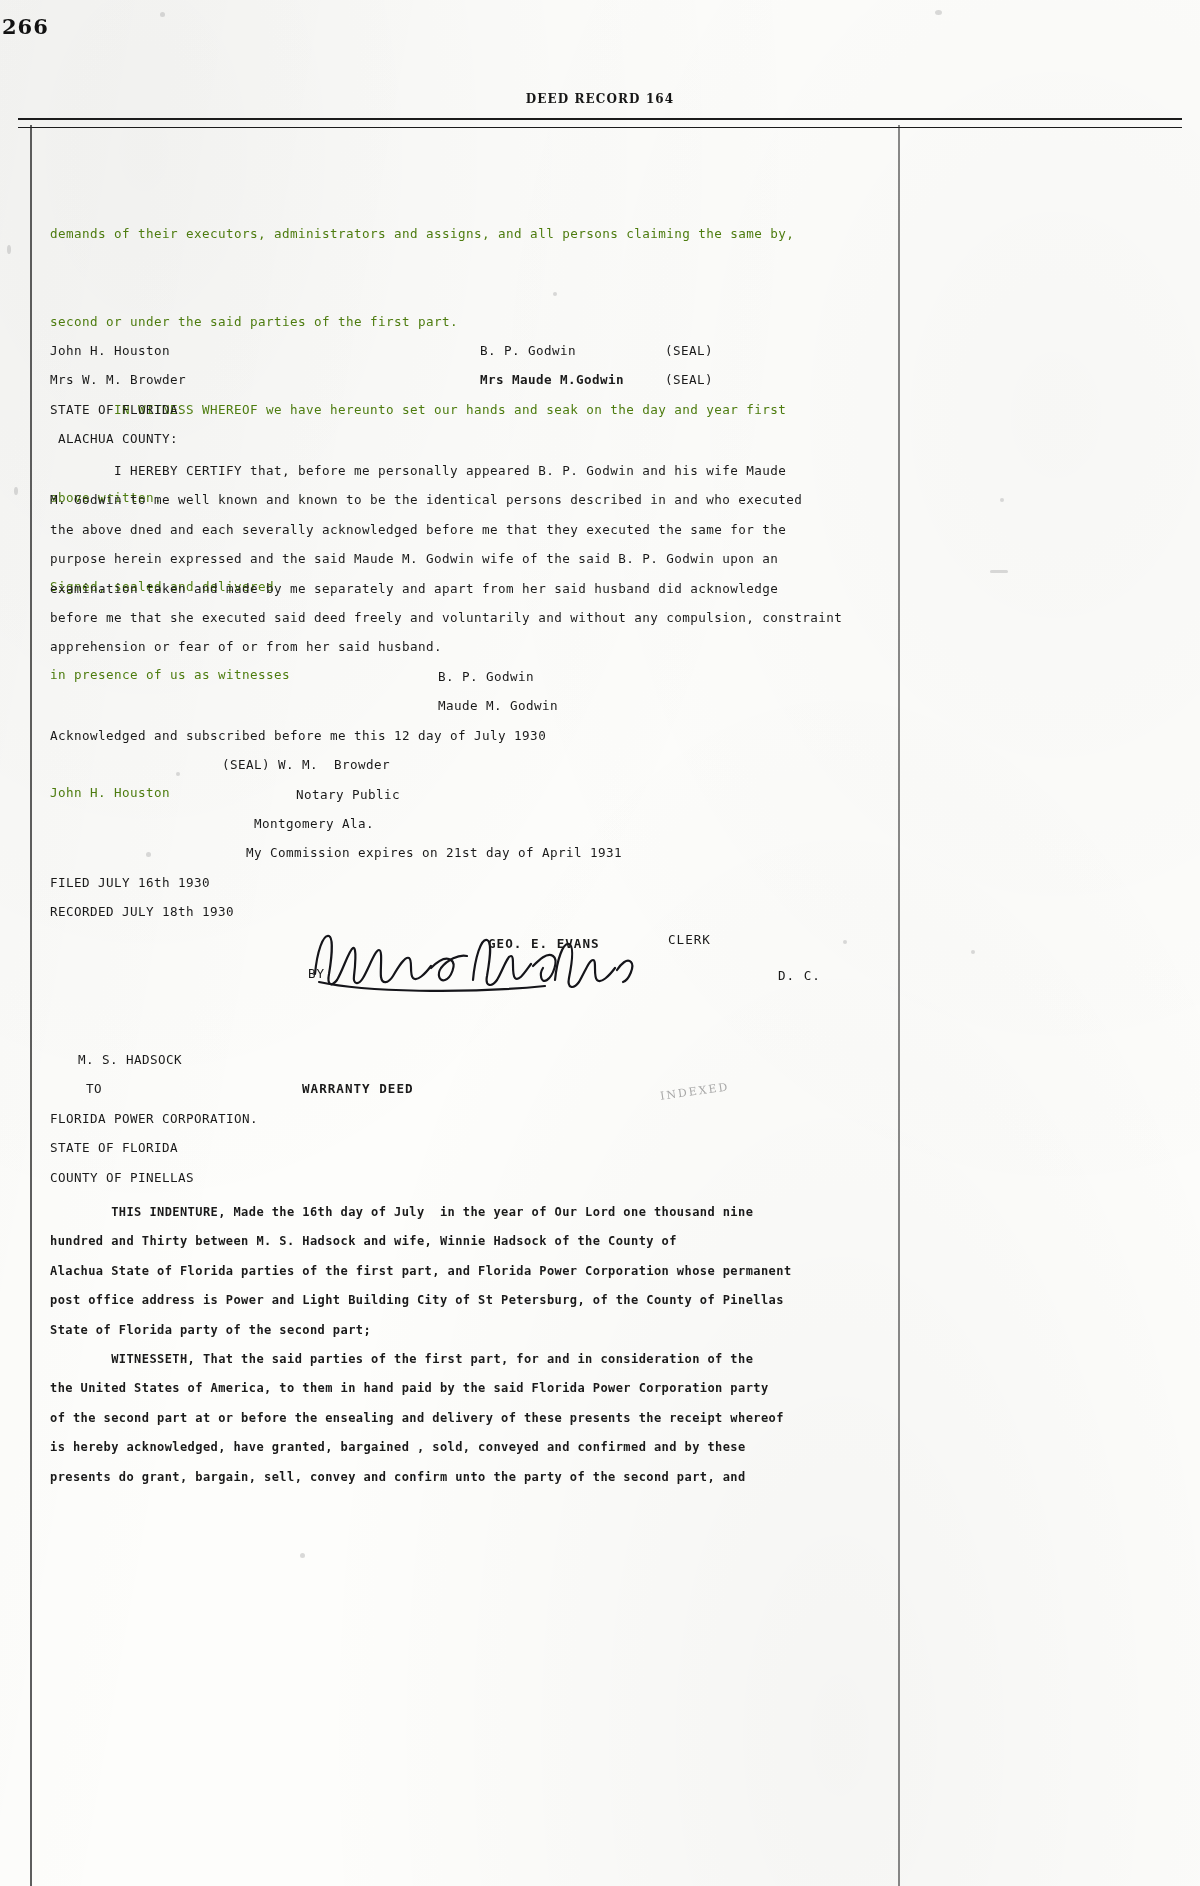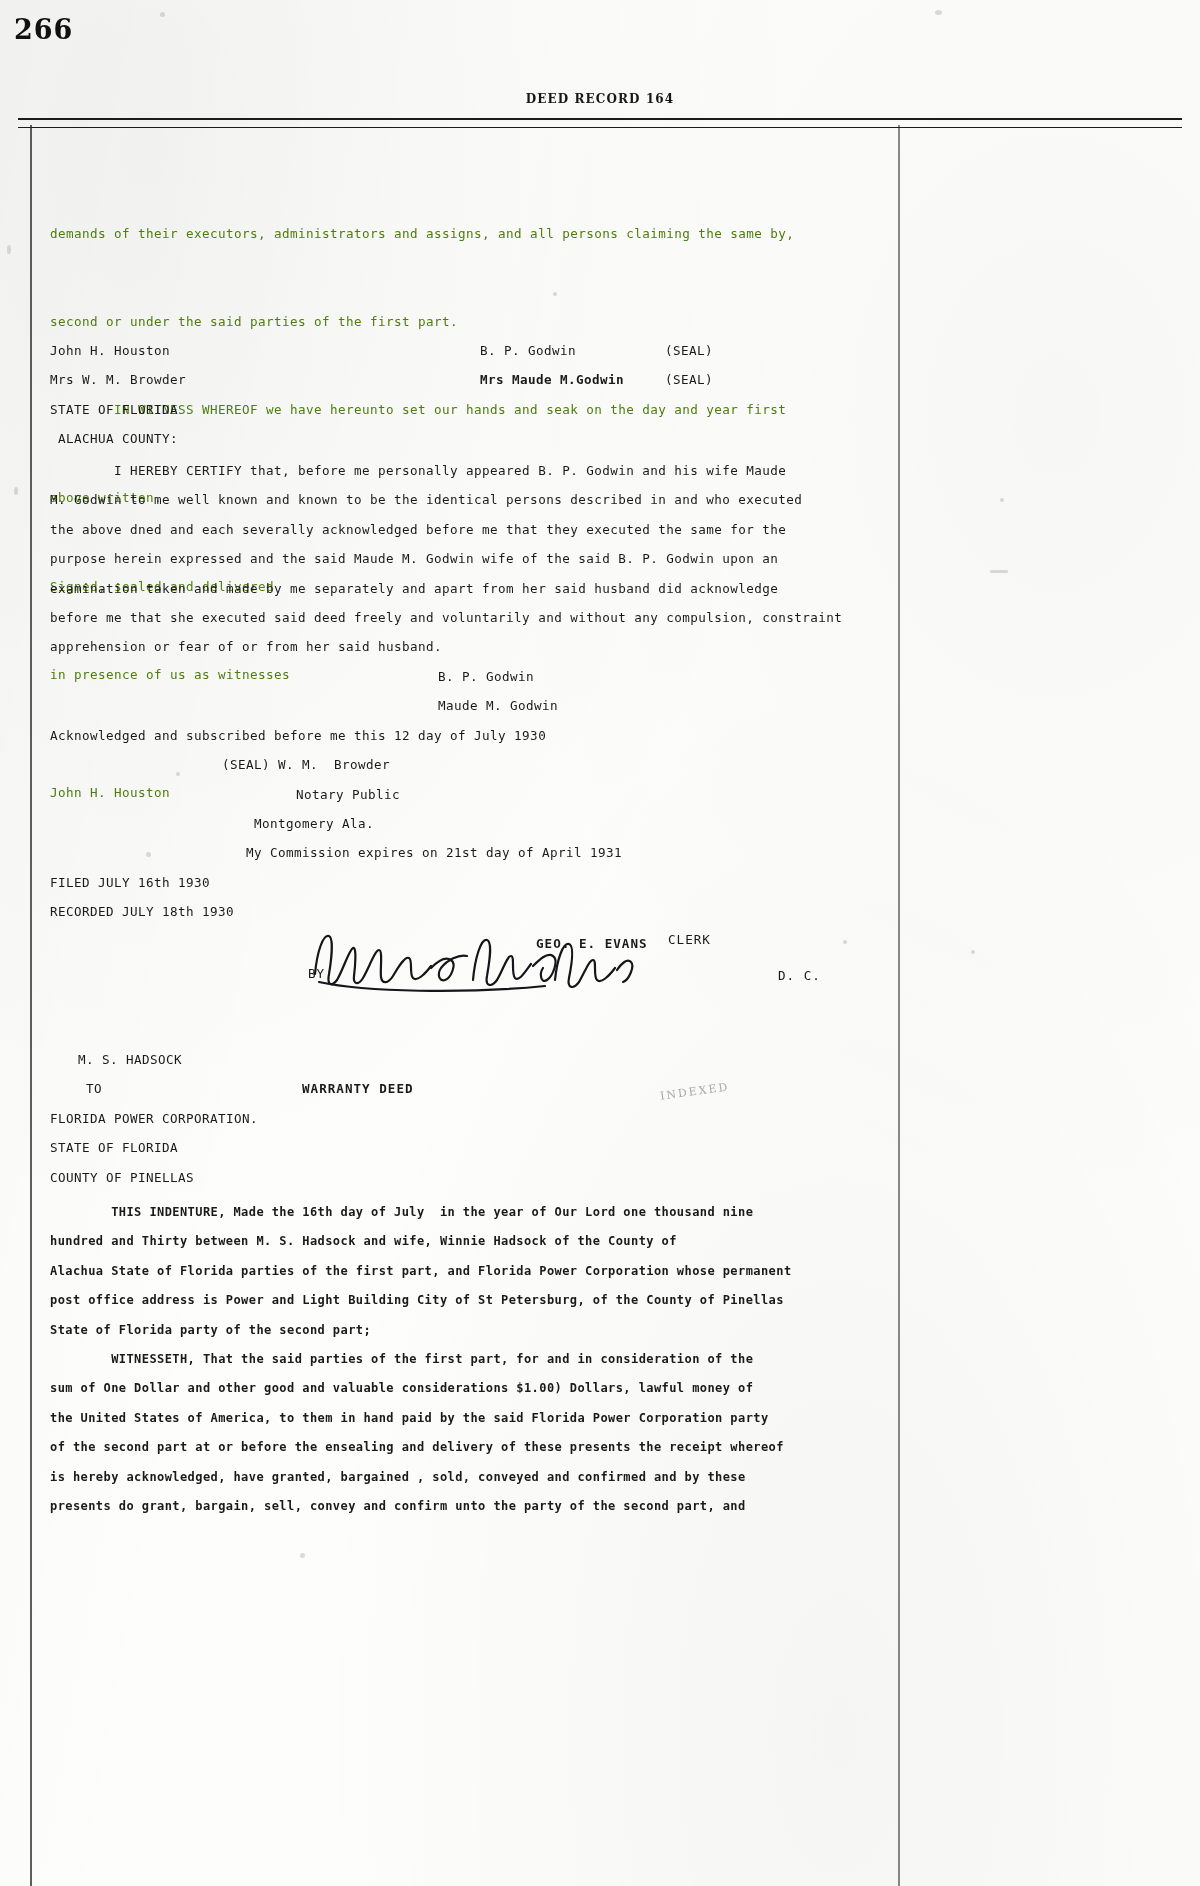--- a/index.html
+++ b/index.html
@@ -27,25 +27,25 @@
     inset: 0;
     background:
       radial-gradient(ellipse at 12% 8%, rgba(0,0,0,0.035), rgba(0,0,0,0) 45%),
       radial-gradient(ellipse at 88% 22%, rgba(0,0,0,0.025), rgba(0,0,0,0) 40%),
       radial-gradient(ellipse at 70% 92%, rgba(0,0,0,0.03), rgba(0,0,0,0) 45%),
       linear-gradient(100deg, rgba(0,0,0,0.02), rgba(0,0,0,0) 30%);
     pointer-events: none;
   }
   .page-number {
     position: absolute;
-    left: 14px;
+    left: 2px;
     top: 14px;
     font-family: "DejaVu Serif", serif;
     font-weight: bold;
-    font-size: 27px;
+    font-size: 21px;
     letter-spacing: 1px;
     color: #111;
   }
   .record-header {
     position: absolute;
     top: 92px;
     left: 0;
     right: 0;
     text-align: center;
     font-family: "DejaVu Serif", serif;
@@ -103,21 +103,20 @@
     height: 70px;
     font-size: 12.6px;
     letter-spacing: 0.42px;
   }
   .clerk-name {
     position: absolute;
     left: 438px;
     top: 8px;
     font-weight: bold;
     letter-spacing: 1px;
-    margin-left: 48px;
   }
   .clerk-word {
     position: absolute;
     left: 618px;
     top: 4px;
     letter-spacing: 1px;
   }
   .by-word {
     position: absolute;
     left: 258px;
@@ -268,20 +267,19 @@
 
   <div class="stamp">INDEXED</div>
 
   <div style="position:absolute;left:50px;top:1198px;width:900px;font-size:12px;line-height:29.4px;letter-spacing:0.42px;font-weight:bold;">
     <span class="ln">        THIS INDENTURE, Made the 16th day of July  in the year of Our Lord one thousand nine</span>
     <span class="ln">hundred and Thirty between M. S. Hadsock and wife, Winnie Hadsock of the County of</span>
     <span class="ln">Alachua State of Florida parties of the first part, and Florida Power Corporation whose permanent</span>
     <span class="ln">post office address is Power and Light Building City of St Petersburg, of the County of Pinellas</span>
     <span class="ln">State of Florida party of the second part;</span>
     <span class="ln">        WITNESSETH, That the said parties of the first part, for and in consideration of the</span>
-    <span class="ln">sum of One Dollar and other good and valuable considerations $1.00) Dollars, lawful money of</span>
     <span class="ln">the United States of America, to them in hand paid by the said Florida Power Corporation party</span>
     <span class="ln">of the second part at or before the ensealing and delivery of these presents the receipt whereof</span>
     <span class="ln">is hereby acknowledged, have granted, bargained , sold, conveyed and confirmed and by these</span>
     <span class="ln">presents do grant, bargain, sell, convey and confirm unto the party of the second part, and</span>
   </div>
 
 </div>
 
 </body></html>

